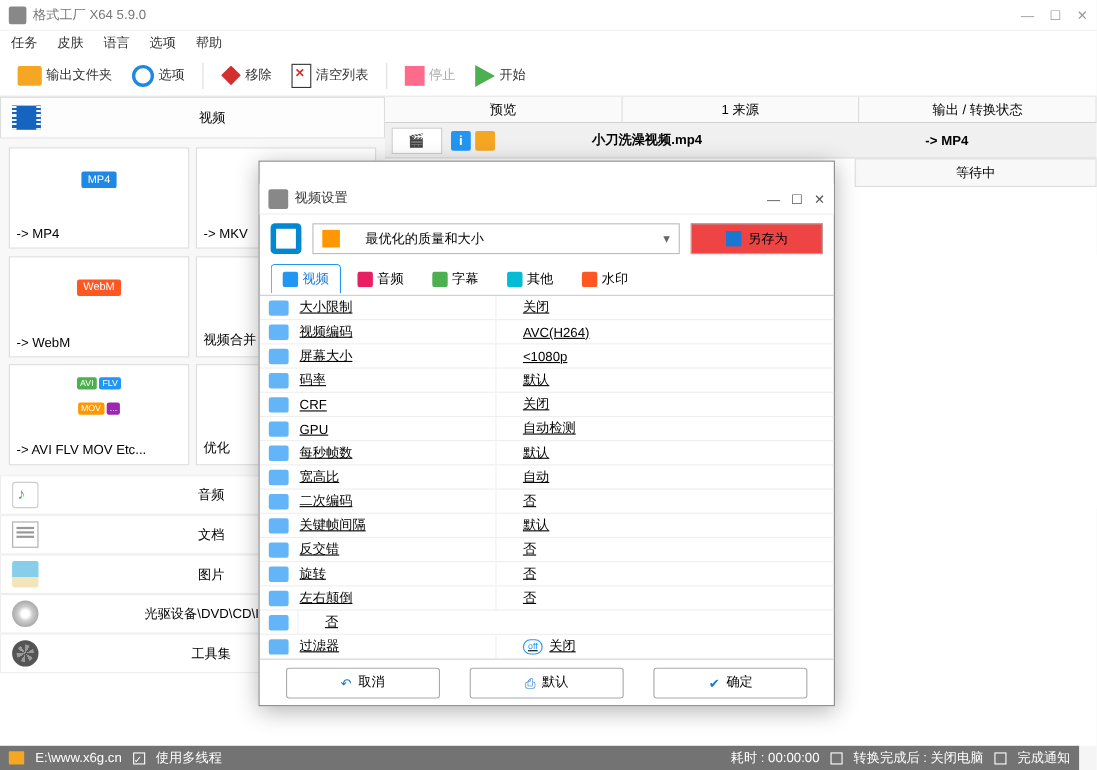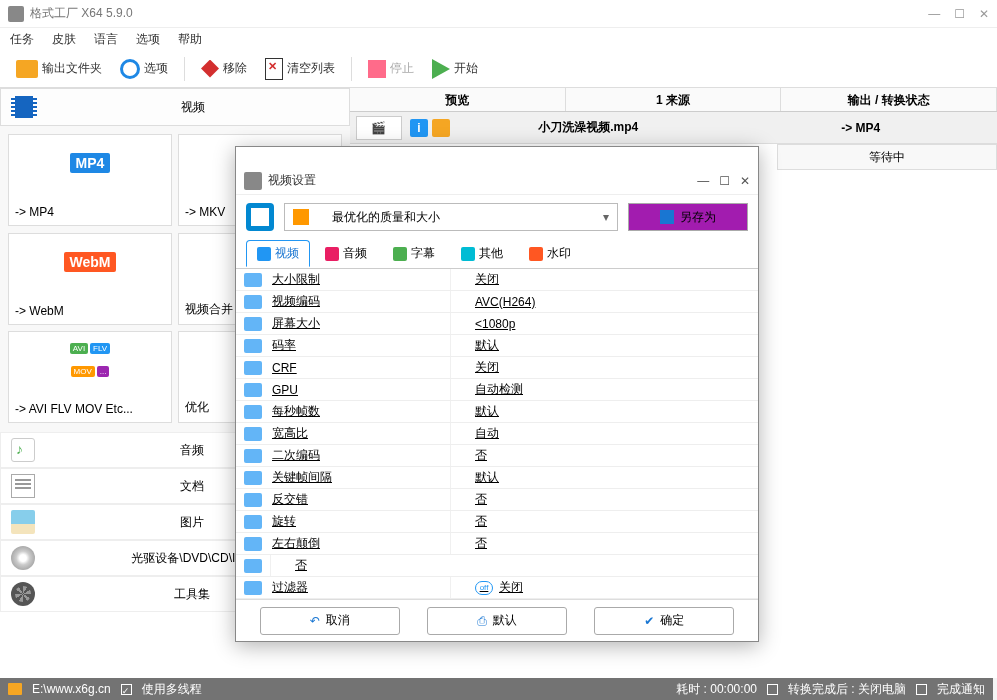--- a/index.html
+++ b/index.html
@@ -29,21 +29,21 @@
 .main { display: flex; height: 590px; }
 .leftpane { width: 350px; background: #fff; display: flex; flex-direction: column; }
 .cat-header { height: 38px; display: flex; align-items: center; padding: 0 10px; background: #fdfdfd; border: 1px solid #ddd; gap: 10px; }
 .cat-header .film-icon { width: 26px; height: 22px; background: #1565c0; position:relative; }
 .cat-header .film-icon::before,.cat-header .film-icon::after { content:""; position:absolute; top:0; bottom:0; width:4px; background:repeating-linear-gradient(#fff 0 2px,#1565c0 2px 4px); }
 .cat-header .film-icon::before{left:0}.cat-header .film-icon::after{right:0}
 .cat-header span.label { flex:1; text-align:center; }
 
 .format-grid { padding: 8px; display: grid; grid-template-columns: 1fr 1fr; gap: 6px; background: #f8f8f8; overflow:hidden; height: 306px; }
 .fmt-tile { background: #fff; border: 1px solid #ddd; padding: 6px; height: 92px; display:flex; flex-direction:column; align-items:center; justify-content:space-between; cursor:pointer; }
-.fmt-tile .badge { display:inline-block; padding:2px 6px; color:#fff; font-weight:bold; font-size:14px; border-radius:2px; }
+.fmt-tile .badge { display:inline-block; padding:2px 6px; color:#fff; font-weight:normal; font-size:10px; border-radius:2px; }
 .fmt-tile .inner-ico { width:50px; height:44px; display:flex; align-items:center; justify-content:center; }
 .fmt-tile .lbl { text-align:left; width:100%; }
 .mp4 .badge{background:#1e88e5}.mkv .badge{background:#ff9800}.webm .badge{background:#ff5722}
 .film-big { width:30px; height:26px; background:#222; position:relative; border-radius:3px; }
 .film-big::before,.film-big::after{content:"";position:absolute;top:0;bottom:0;width:5px;background:repeating-linear-gradient(#777 0 2px,#222 2px 4px)}
 .film-big::before{left:-6px}.film-big::after{right:-6px}
 .gear-big { width:36px; height:36px; border-radius:50%; background:#ffa000; border:6px solid #ffc107; }
 .multi-badges { display:flex; flex-wrap:wrap; gap:2px; }
 .multi-badges span { font-size:8px; padding:1px 3px; color:#fff; border-radius:2px; }
 
@@ -55,21 +55,21 @@
 .ico-audio::after{content:"♪";color:#4caf50;font-size:14px;position:absolute;top:2px;left:4px}
 .ico-image { background:linear-gradient(#87ceeb 60%,#f4e4bc 60%); border-radius:2px; }
 .ico-doc { background:#fff; border:1px solid #aaa; position:relative; }
 .ico-doc::after{content:"";position:absolute;top:4px;left:3px;right:3px;height:2px;background:#999;box-shadow:0 4px #999,0 8px #999}
 .ico-disc { background:radial-gradient(circle,#fff 20%,#ccc 40%,#888 100%); border-radius:50%; }
 .ico-tool { background:#555; border-radius:50%; position:relative; }
 .ico-tool::after{content:"";position:absolute;inset:4px;background:repeating-conic-gradient(#999 0 30deg,#555 30deg 60deg);border-radius:50%}
 
 .rightpane { flex:1; background:#fff; display:flex; flex-direction:column; }
 .rp-headers { height:24px; display:flex; border-bottom:1px solid #ccc; background:#fafafa; }
-.rp-headers div { flex:1; text-align:center; line-height:24px; border-right:1px solid #ddd;font-weight:bold; }
+.rp-headers div { flex:1; text-align:center; line-height:24px; border-right:1px solid #ddd; }
 .rp-row { height:32px; display:flex; align-items:center; background:#f0f0f0; border-bottom:1px solid #ddd; }
 .rp-row .thumb { width:46px; height:24px; background:#fff; margin:0 6px; border:1px solid #ccc; display:flex; align-items:center; justify-content:center; }
 .rp-row .info-i,.rp-row .fold-i { width:18px; height:18px; margin:0 2px; border-radius:2px; }
 .rp-row .info-i { background:#2196f3; color:#fff; text-align:center; line-height:18px; font-weight:bold; }
 .rp-row .fold-i { background:#f5a623; }
 .rp-row .fname { flex:1; text-align:center; font-weight:bold; }
 .rp-row .conv { flex:1; text-align:center; font-weight:bold; }
 .rp-status { height:26px; display:flex; align-items:center; justify-content:center; background:#f8f8f8; border:1px solid #ddd; margin-left:auto; width:220px; }
 
 
@@ -77,42 +77,42 @@
 .modal-title { height:28px; display:flex; align-items:center; padding:0 8px; background:#fff; border-bottom:1px solid #eee;margin-top:20px; }
 .modal-title .micon { width:18px; height:18px; background:#888; border-radius:2px; margin-right:6px; }
 .modal-title span.t { flex:1; color:#333; }
 .modal-title .mbtns { display:flex; gap:10px; color:#555; font-size:13px; }
 .modal-top { height:44px; display:flex; align-items:center; padding:0 10px; gap:10px; }
 .modal-top .saveicon { width:28px; height:28px; background:#0288d1; border-radius:4px; position:relative; }
 .modal-top .saveicon::after{content:"";position:absolute;inset:5px;background:#fff}
 .profile-select { flex:1; height:28px; border:1px solid #bbb; display:flex; align-items:center; padding:0 8px; gap:23px; cursor:pointer; }
 .profile-select .pico { width:16px; height:16px; background:#ff9800; }
 .profile-select .dd { margin-left:auto; color:#666; }
-.saveas-btn { width:120px; height:28px; border:1px solid #aaa; background:#a21caf; display:flex; align-items:center; justify-content:center; gap:6px; cursor:pointer; }
+.saveas-btn { width:120px; height:28px; border:1px solid #aaa; background:#ef4444; display:flex; align-items:center; justify-content:center; gap:6px; cursor:pointer; }
 .saveas-btn .disk { width:14px; height:14px; background:#1976d2; }
 
 .tabs { height:30px; display:flex; align-items:center; padding:0 10px; gap:4px; border-bottom:1px solid #ccc; }
 .tab { padding:4px 10px; display:flex; align-items:center; gap:4px; cursor:pointer; border:1px solid transparent; border-radius:4px 4px 0 0; }
 .tab.active { border:1px solid #2196f3; border-bottom:1px solid #fff; background:#fff; color:#1976d2; }
 .tab .ti { width:14px; height:14px; border-radius:2px; }
 .tab:nth-child(1) .ti{background:#2196f3}.tab:nth-child(2) .ti{background:#e91e63}
 .tab:nth-child(3) .ti{background:#4caf50}.tab:nth-child(4) .ti{background:#00bcd4}
 .tab:nth-child(5) .ti{background:#ff5722}
 
 .settings { flex:1; overflow-y:auto;text-decoration:underline; }
 .srow { height:22px; display:flex; align-items:center; border-bottom:1px solid #eee; }
 .srow .sicon { width:18px; height:14px; margin:0 8px; background:#2196f3; opacity:0.7; border-radius:2px; flex-shrink:0; }
 .srow .skey { width:180px; padding-left:2px; }
 .srow .sval { flex:1; padding-left:24px; border-left:1px solid #f0f0f0; height:100%; display:flex; align-items:center; }
 .srow .sval .offbadge { display:inline-flex; width:18px; height:14px; border:1px solid #2196f3; color:#2196f3; font-size:8px; align-items:center; justify-content:center; border-radius:8px; margin-right:6px; }
 
 .modal-footer { height:42px; display:flex; align-items:center; justify-content:space-around; padding:0 10px; border-top:1px solid #ddd; }
 .fbtn { width:140px; height:28px; border:1px solid #aaa; background:#fff; display:flex; align-items:center; justify-content:center; gap:6px; cursor:pointer; border-radius:3px; }
 
-.statusbar { position:absolute; bottom:0; left:0; right:4px; height:22px; background:#737373; color:#fff; display:flex; align-items:center; padding:0 8px; gap:10px; font-size:11px; }
+.statusbar { position:absolute; bottom:0; left:0; right:16px; height:22px; background:#737373; color:#fff; display:flex; align-items:center; padding:0 8px; gap:10px; font-size:11px; }
 .statusbar .fold { width:14px; height:12px; background:#f5a623; border-radius:1px; }
 .statusbar .cb { width:11px; height:11px; border:1px solid #fff; display:inline-block; }
 .statusbar .cb.checked::after{content:"✓";color:#fff;font-size:9px;position:relative;top:-2px;left:0}
 .statusbar .spacer{flex:1}
 </style>
 </head>
 <body>
 
 <div class="titlebar">
   <div class="app-icon"></div>

